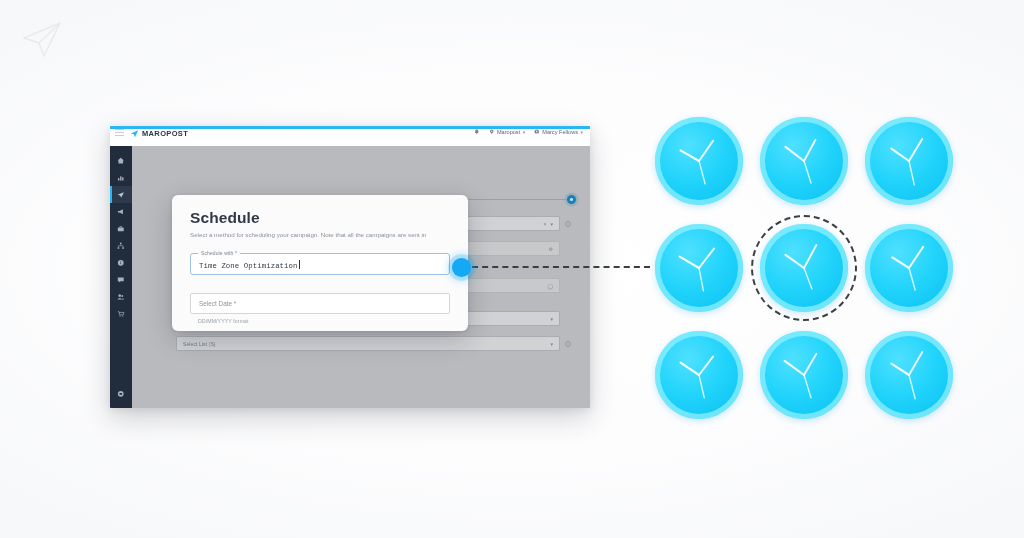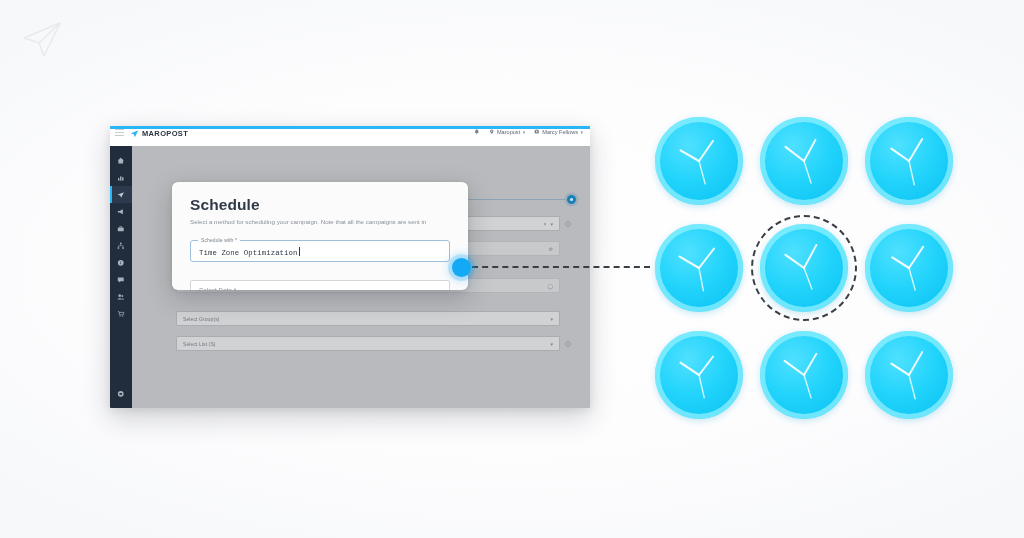--- a/index.html
+++ b/index.html
@@ -146,22 +146,22 @@
     border: 1px solid #8c949d; opacity: .8;
   }
   .bg-outer-ic::after {
     content:""; position:absolute; left:50%; top:1px; width:1px; height:2.5px;
     background:#8c949d; transform:translateX(-50%);
   }
 
   
   .dialog {
     position: absolute;
-    left: 172px; top: 182px;
-    width: 296px; height: 108px;
+    left: 172px; top: 195px;
+    width: 296px; height: 136px;
     background: #fbfbfb;
     border-radius: 6px;
     box-shadow: 0 8px 26px rgba(20,25,35,0.22), 0 1px 4px rgba(20,25,35,0.10);
     padding: 14px 18px 0 18px;
     overflow: hidden;
   }
   .dialog-title {
     font-size: 15.5px; font-weight: 700; color: #2f3a46;
     letter-spacing: .1px; line-height: 1.1;
   }

